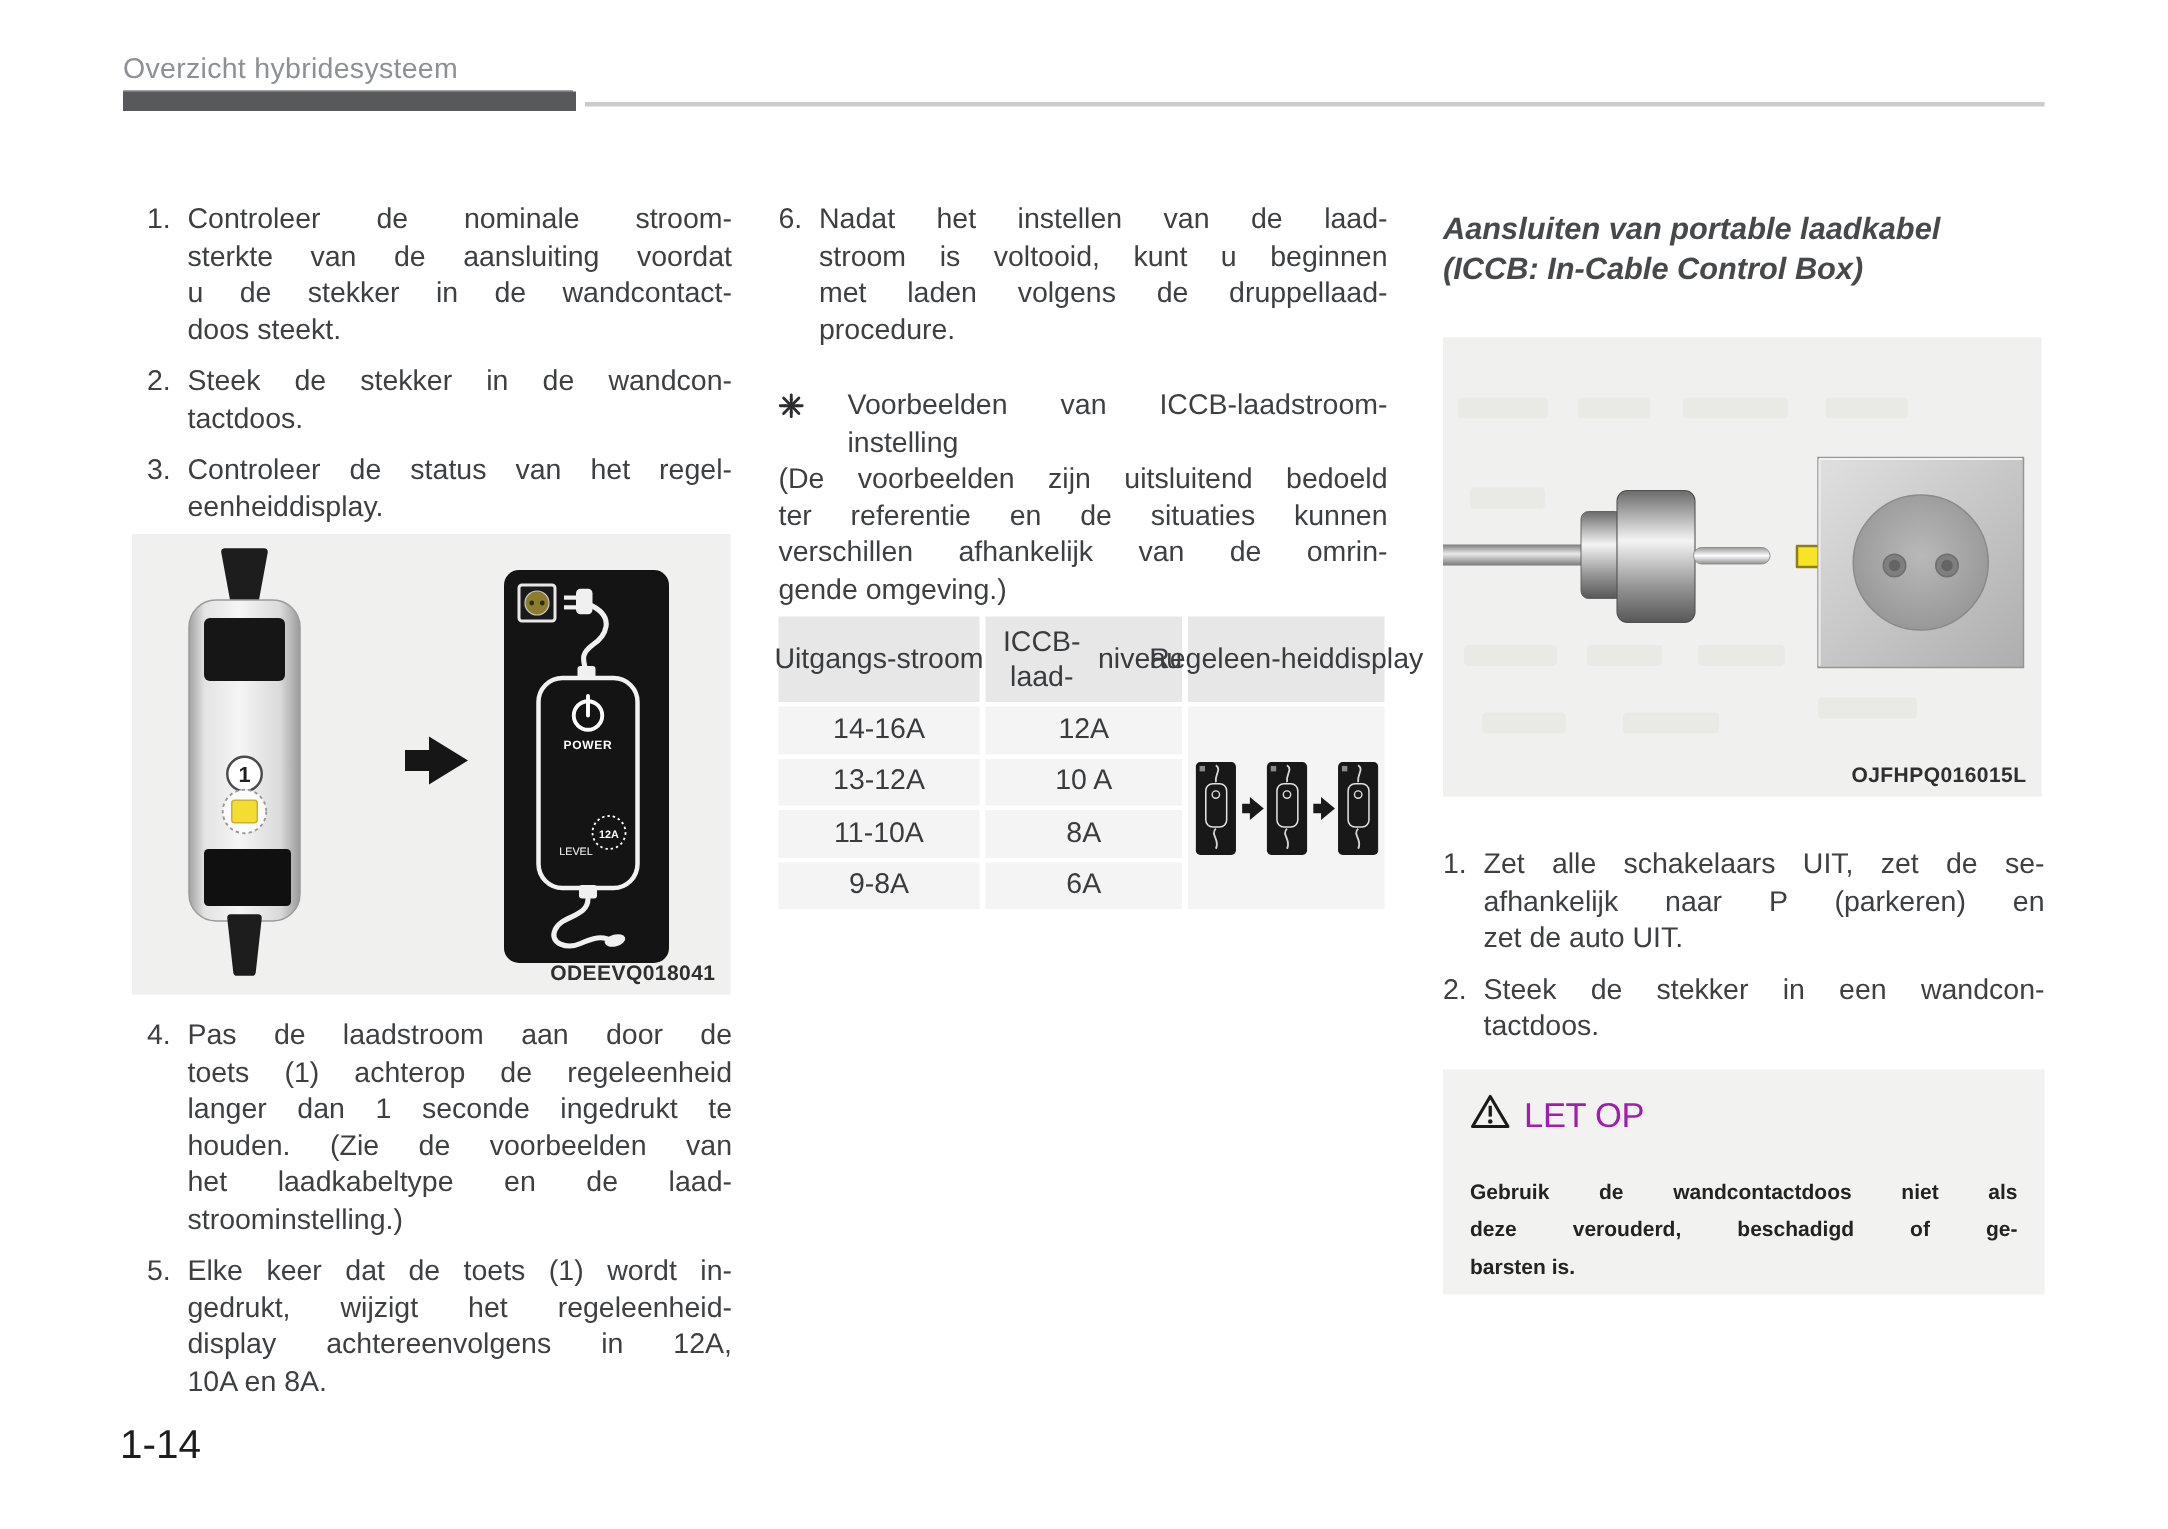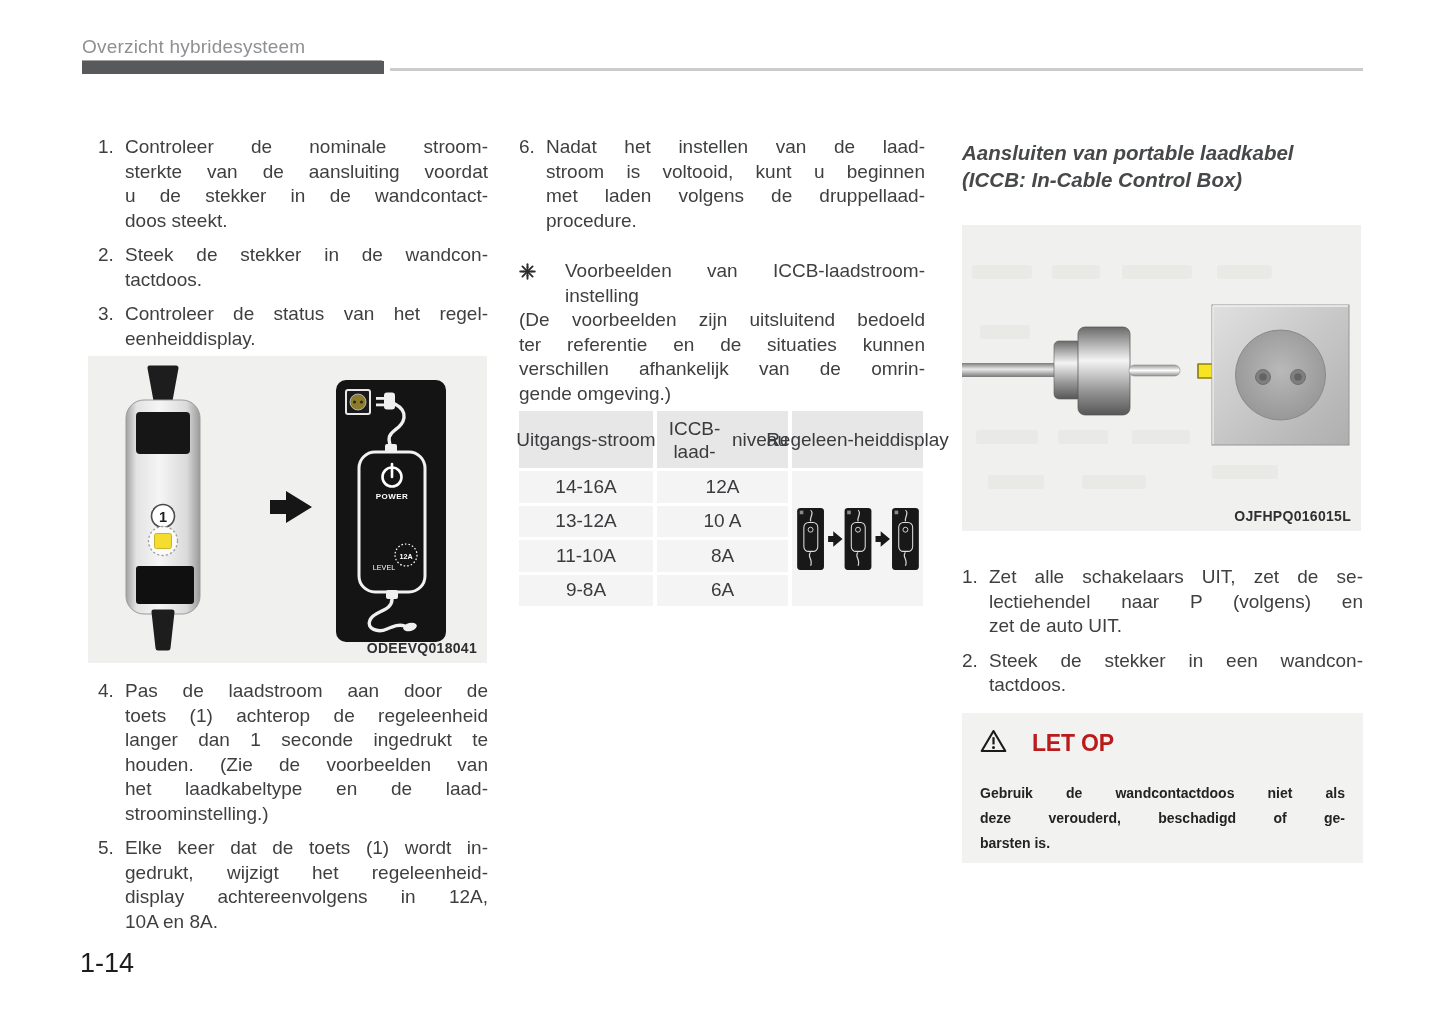--- a/index.html
+++ b/index.html
@@ -48,21 +48,21 @@
   .display-cell { grid-column:3; grid-row:2 / 6; position:relative; }
   .display-cell svg { display:block; }
   
   .heading { font-size:20.5px; line-height:27px; font-weight:700; font-style:italic; color:#47484a; }
   .heading .ln { text-align:left; text-align-last:left; }
   .caution-box {
     position:absolute; left:962px; top:713px; width:401px; height:150px;
     background:#f2f2f1; box-sizing:border-box; padding:16px 18px 0 18px;
   }
   .caution-title-row { display:flex; align-items:center; gap:9px; }
-  .caution-title { font-size:23px; font-weight:700; color:#b91c1c; letter-spacing:-0.2px;margin-left:16px; }
+  .caution-title { font-size:23px; font-weight:400; color:#a21caf; letter-spacing:-0.2px; }
   .caution-body { margin-top:24px; font-size:14px; line-height:25px; font-weight:700; color:#232323; }
   
   .figure { position:absolute; background:#f0f0ee; }
   .figure svg { display:block; }
   .fig-caption {
     position:absolute; right:10px; bottom:7px; font-size:14px; font-weight:700;
     color:#2f2f31; letter-spacing:0.3px;margin-top:28px;
   }
   #fig1 { left:88px; top:356px; width:399px; height:307px; }
   #fig2 { left:962px; top:225px; width:399px; height:306px; }
@@ -350,21 +350,21 @@
       </g>
     </svg>
     <div class="fig-caption">OJFHPQ016015L</div>
   </div>
 
   <div class="col" style="left:962px; top:565px; width:401px;">
     <div class="step">
       <span class="step-num">1.</span>
       <div class="step-body">
           <div class="ln">Zet alle schakelaars UIT, zet de se-</div>
-          <div class="ln">lectiehendel naar P (volgens) en</div>
+          <div class="ln">afhankelijk naar P (parkeren) en</div>
           <div class="ln ln-last">zet de auto UIT.</div>
         </div>
     </div>
     <div class="step">
       <span class="step-num">2.</span>
       <div class="step-body">
           <div class="ln">Steek de stekker in een wandcon-</div>
           <div class="ln ln-last">tactdoos.</div>
         </div>
     </div>

